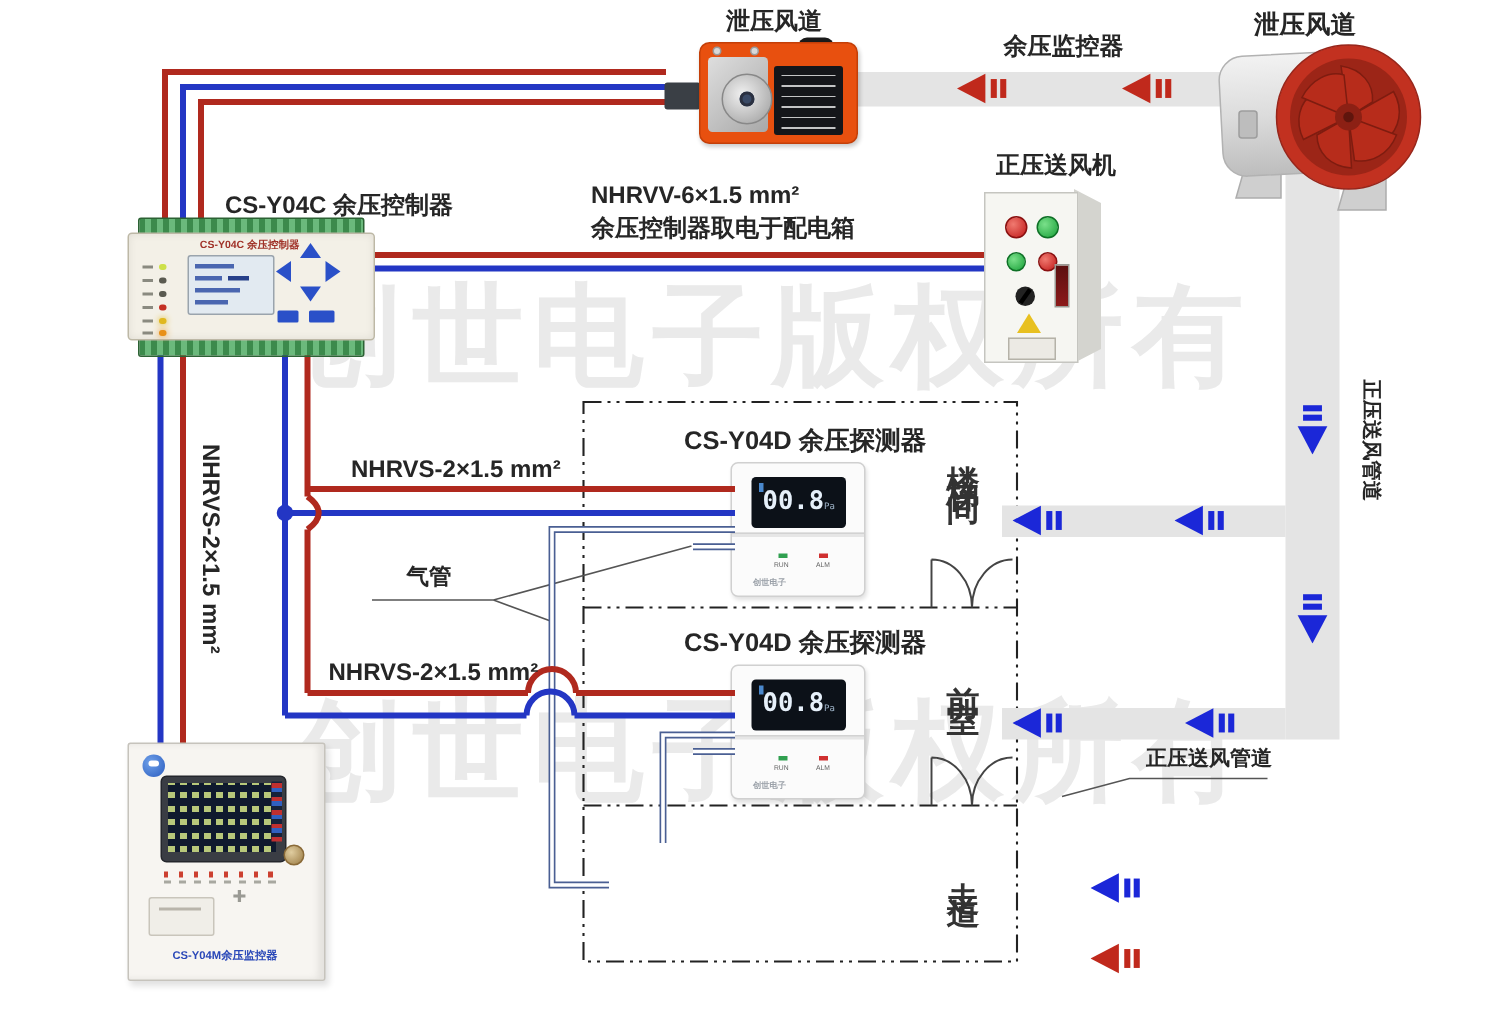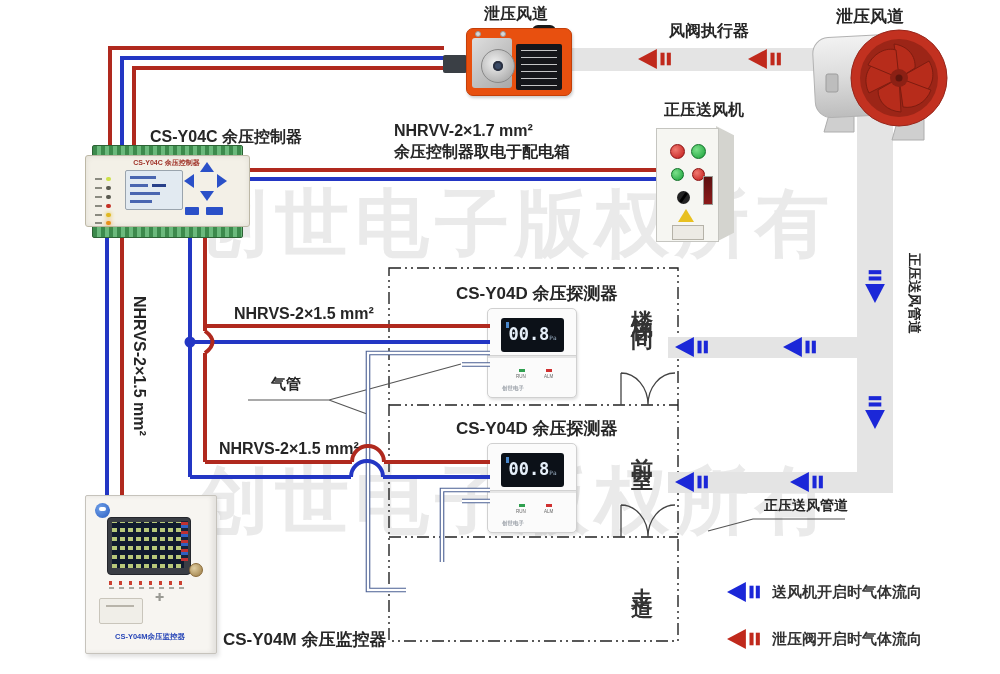--- a/index.html
+++ b/index.html
@@ -202,52 +202,49 @@
       <rect x="25" y="5" width="4.5" height="14" fill="currentColor"></rect>
       <rect x="32" y="5" width="4.5" height="14" fill="currentColor"></rect>
     </svg>
   <svg class="arr blue down" viewBox="0 0 40 24" style="left:857px;top:400px;">
       <polygon points="0,12 21,1 21,23" fill="currentColor"></polygon>
       <rect x="25" y="5" width="4.5" height="14" fill="currentColor"></rect>
       <rect x="32" y="5" width="4.5" height="14" fill="currentColor"></rect>
     </svg>
 
   <div class="lbl" style="left:484px;top:4px;">泄压风道</div>
-  <div class="lbl" style="left:669px;top:21px;">风阀执行器</div>
+  <div class="lbl" style="left:669px;top:21px;">余压监控器</div>
   <div class="lbl big" style="left:836px;top:5px;">泄压风道</div>
   <div class="lbl" style="left:150px;top:127px;">CS-Y04C 余压控制器</div>
-  <div class="lbl" style="left:394px;top:122px;">NHRVV-2×1.7 mm²</div>
+  <div class="lbl" style="left:394px;top:122px;">NHRVV-6×1.5 mm²</div>
   <div class="lbl" style="left:394px;top:142px;">余压控制器取电于配电箱</div>
   <div class="lbl" style="left:664px;top:100px;">正压送风机</div>
   <div class="lbl big" style="left:456px;top:282px;">CS-Y04D 余压探测器</div>
   <div class="lbl big" style="left:456px;top:417px;">CS-Y04D 余压探测器</div>
   <div class="lbl" style="left:234px;top:305px;">NHRVS-2×1.5 mm²</div>
   <div class="lbl" style="left:219px;top:440px;">NHRVS-2×1.5 mm²</div>
   <div class="lbl rot" style="left:54px;top:372px;width:170px;">NHRVS-2×1.5 mm²</div>
   <div class="lbl" style="left:271px;top:375px;font-size:15px;">气管</div>
-  <div class="lbl big" style="left:223px;top:628px;">CS-Y04M 余压监控器</div>
   <div class="lbl rot" style="left:859px;top:299px;width:110px;font-size:13.5px;">正压送风管道</div>
   <div class="lbl" style="left:764px;top:497px;font-size:14px;">正压送风管道</div>
 
   <div class="room-lbl" style="left:631px;top:292px;">楼梯间</div>
   <div class="room-lbl" style="left:631px;top:440px;">前室</div>
   <div class="room-lbl" style="left:631px;top:570px;">走道</div>
 
   <svg class="arr blue" viewBox="0 0 40 24" style="left:727px;top:581px;">
       <polygon points="0,12 21,1 21,23" fill="currentColor"></polygon>
       <rect x="25" y="5" width="4.5" height="14" fill="currentColor"></rect>
       <rect x="32" y="5" width="4.5" height="14" fill="currentColor"></rect>
     </svg>
-  <div class="legend-text" style="left:772px;top:581px;">送风机开启时气体流向</div>
   <svg class="arr red" viewBox="0 0 40 24" style="left:727px;top:628px;">
       <polygon points="0,12 21,1 21,23" fill="currentColor"></polygon>
       <rect x="25" y="5" width="4.5" height="14" fill="currentColor"></rect>
       <rect x="32" y="5" width="4.5" height="14" fill="currentColor"></rect>
     </svg>
-  <div class="legend-text" style="left:772px;top:628px;">泄压阀开启时气体流向</div>
 
   <div class="dev">
     <div class="act-conn"></div>
     <div class="act-tab"></div>
     <div class="act-body"></div>
     <div class="act-plate"></div>
     <div class="screw" style="left:475px;top:31px;"></div>
     <div class="screw" style="left:500px;top:31px;"></div>
     <div class="act-hub"></div>
     <div class="act-label"></div>

